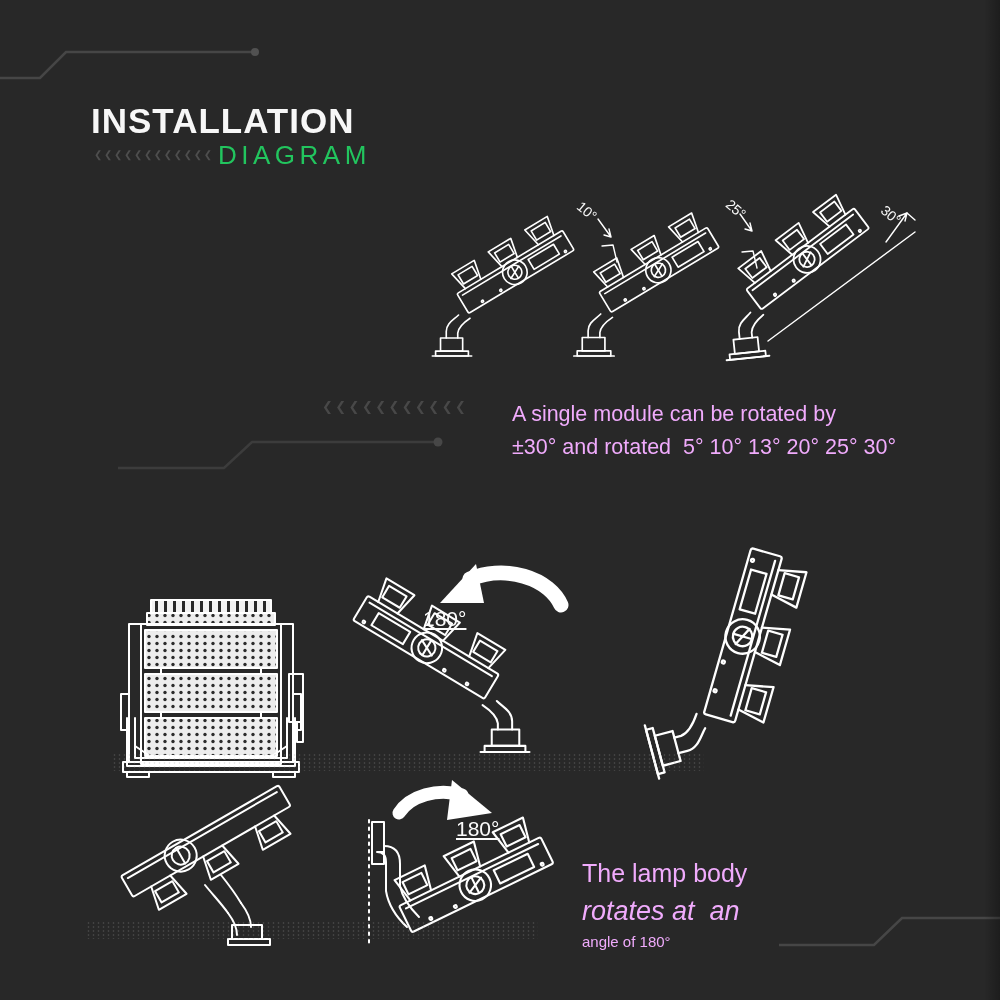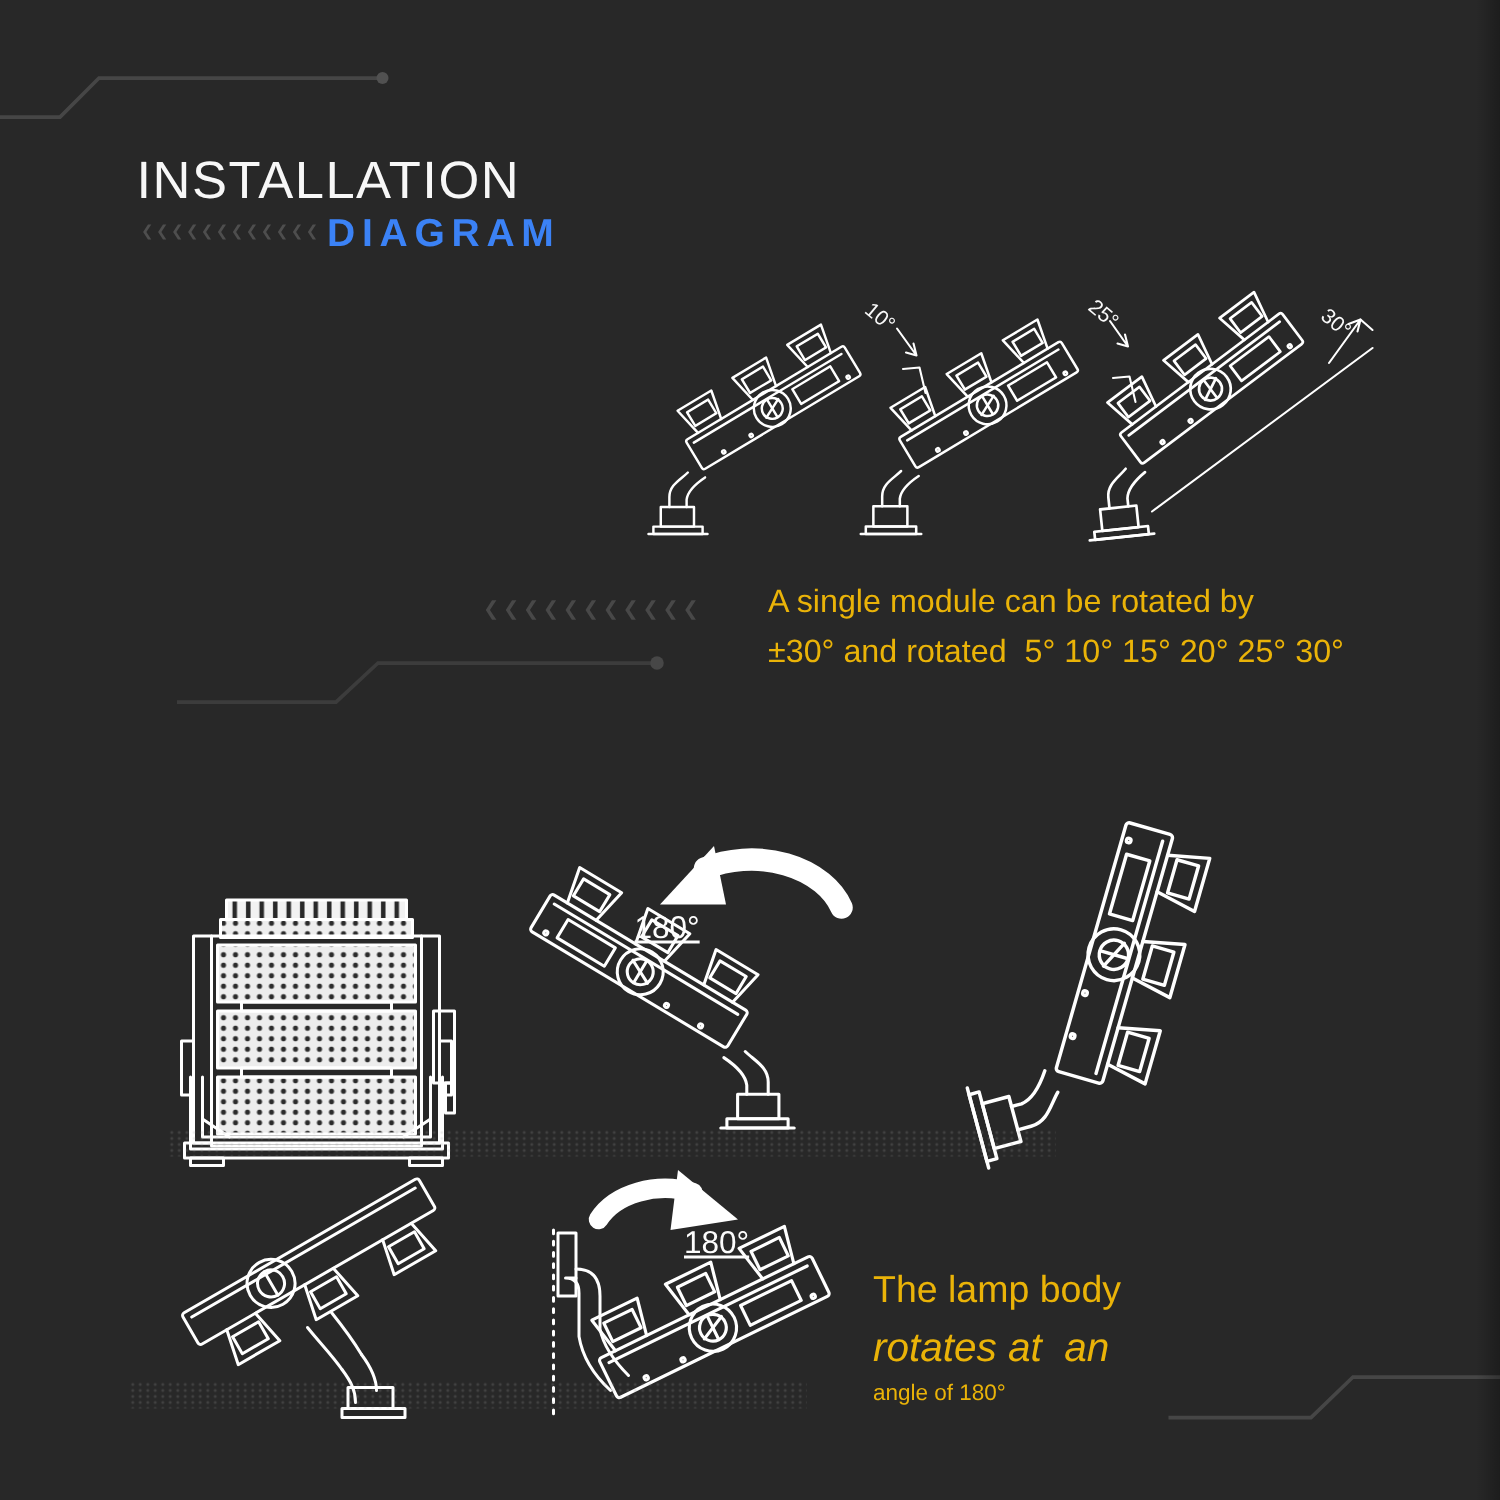--- a/index.html
+++ b/index.html
@@ -7,46 +7,46 @@
     position:relative;
     width:1000px;height:1000px;
     background:#282828;
     overflow:hidden;
     font-family:"Liberation Sans",sans-serif;
   }
   svg.art{position:absolute;left:0;top:0;}
   .lbl{position:absolute;color:#fff;white-space:pre;}
   .title{
     left:91px;top:101px;
-    font-size:35px;font-weight:normal;letter-spacing:1px;
+    font-size:35px;font-weight:bold;letter-spacing:1px;
     color:#f7f7f7;
   }
   .hdr-chev{
     left:94px;top:149px;
     font-family:"DejaVu Sans",sans-serif;
     font-size:10px;letter-spacing:1.6px;color:#4e4e4e;
   }
   .subtitle{
     left:218px;top:140px;
-    font-size:26px;font-weight:bold;letter-spacing:4.5px;
-    color:#3b82f6;
+    font-size:26px;font-weight:normal;letter-spacing:4.5px;
+    color:#22c55e;
   }
   .angle-label{
     font-size:14px;color:#fafafa;
     transform:rotate(40deg);transform-origin:left top;
   }
   .al1{left:584px;top:198px;}
   .al2{left:733px;top:196px;}
   .al3{left:888px;top:202px;}
   .mid-chev{
     left:322px;top:399px;
     font-family:"DejaVu Sans",sans-serif;
     font-size:13px;letter-spacing:2.4px;color:#484848;
   }
-  .caption{color:#eab308;}
+  .caption{color:#f0abfc;margin-top:13px;}
   .mid-cap1{left:512px;top:389px;font-size:21.5px;}
   .mid-cap2{left:512px;top:422px;font-size:21.5px;}
   .rot-label{font-size:21px;color:#fcfcfc;text-decoration:underline;}
   .rl1{left:423px;top:607px;}
   .rl2{left:456px;top:817px;}
   .bot-cap1{left:582px;top:846px;font-size:25px;}
   .bot-cap2{left:582px;top:883px;font-size:27px;font-style:italic;}
   .bot-cap3{left:582px;top:920px;font-size:15px;}
   .stipple{
     position:absolute;
@@ -223,21 +223,21 @@
   <div class="lbl title">INSTALLATION</div>
   <span class="lbl hdr-chev">❮❮❮❮❮❮❮❮❮❮❮❮</span>
   <span class="lbl subtitle">DIAGRAM</span>
 
   <span class="lbl angle-label al1">10°</span>
   <span class="lbl angle-label al2">25°</span>
   <span class="lbl angle-label al3">30°</span>
 
   <span class="lbl mid-chev">❮❮❮❮❮❮❮❮❮❮❮</span>
   <div class="lbl caption mid-cap1">A single module can be rotated by</div>
-  <div class="lbl caption mid-cap2">±30° and rotated  5° 10° 15° 20° 25° 30°</div>
+  <div class="lbl caption mid-cap2">±30° and rotated  5° 10° 13° 20° 25° 30°</div>
 
   <span class="lbl rot-label rl1">180°</span>
   <span class="lbl rot-label rl2">180°</span>
 
   <div class="lbl caption bot-cap1">The lamp body</div>
   <div class="lbl caption bot-cap2">rotates at  an</div>
   <div class="lbl caption bot-cap3">angle of 180°</div>
 
   <div class="stipple s1"></div>
   <div class="stipple s2"></div>

